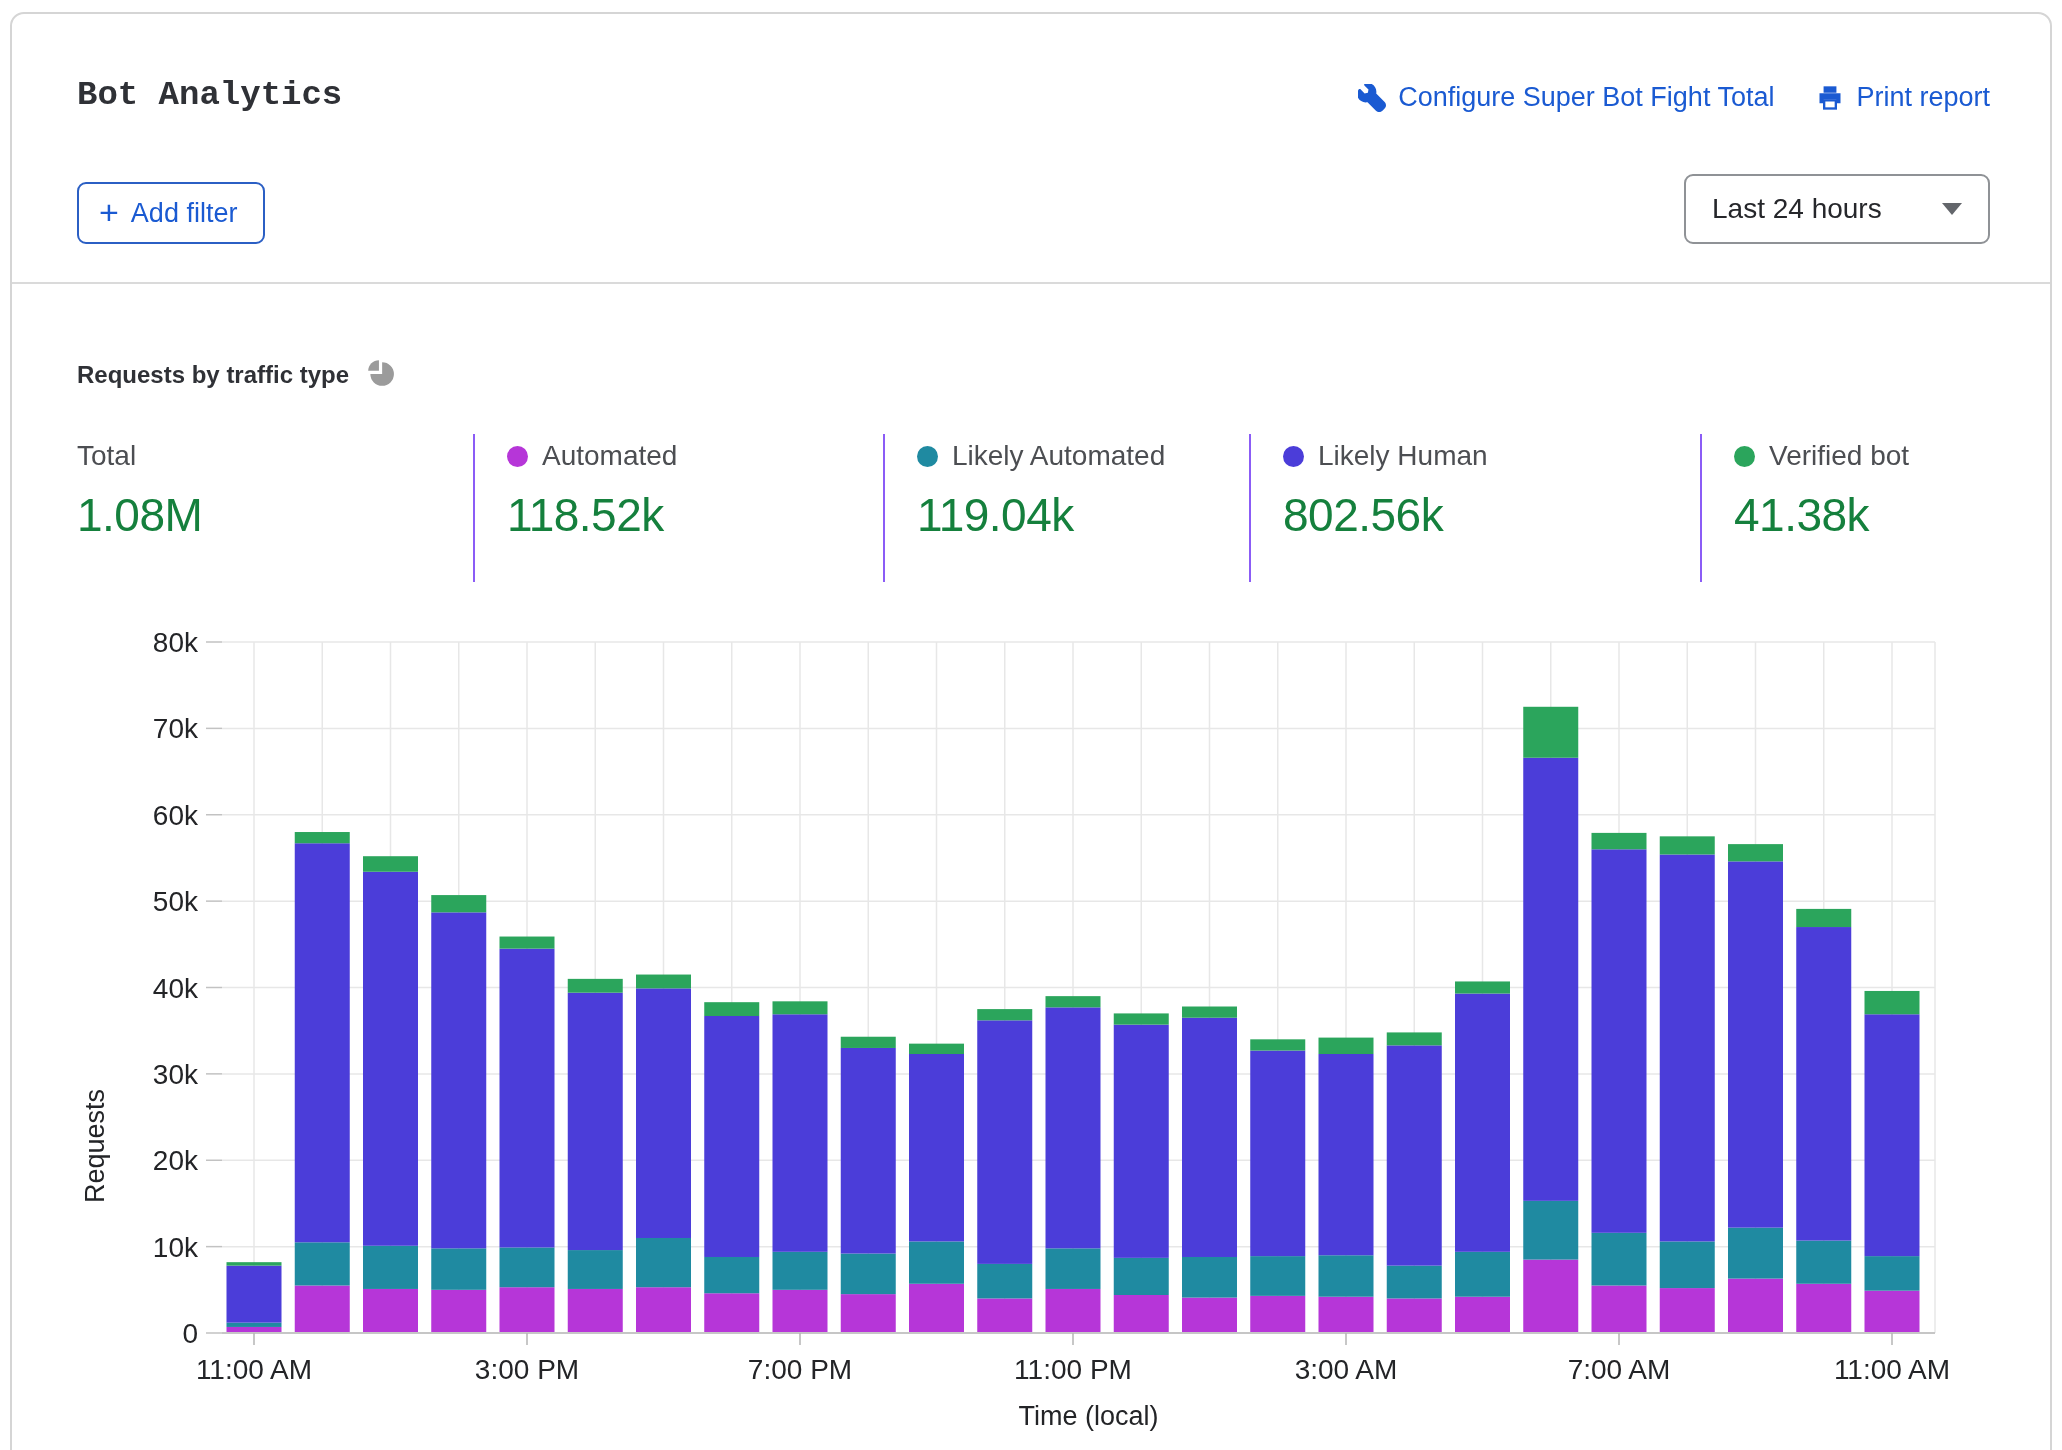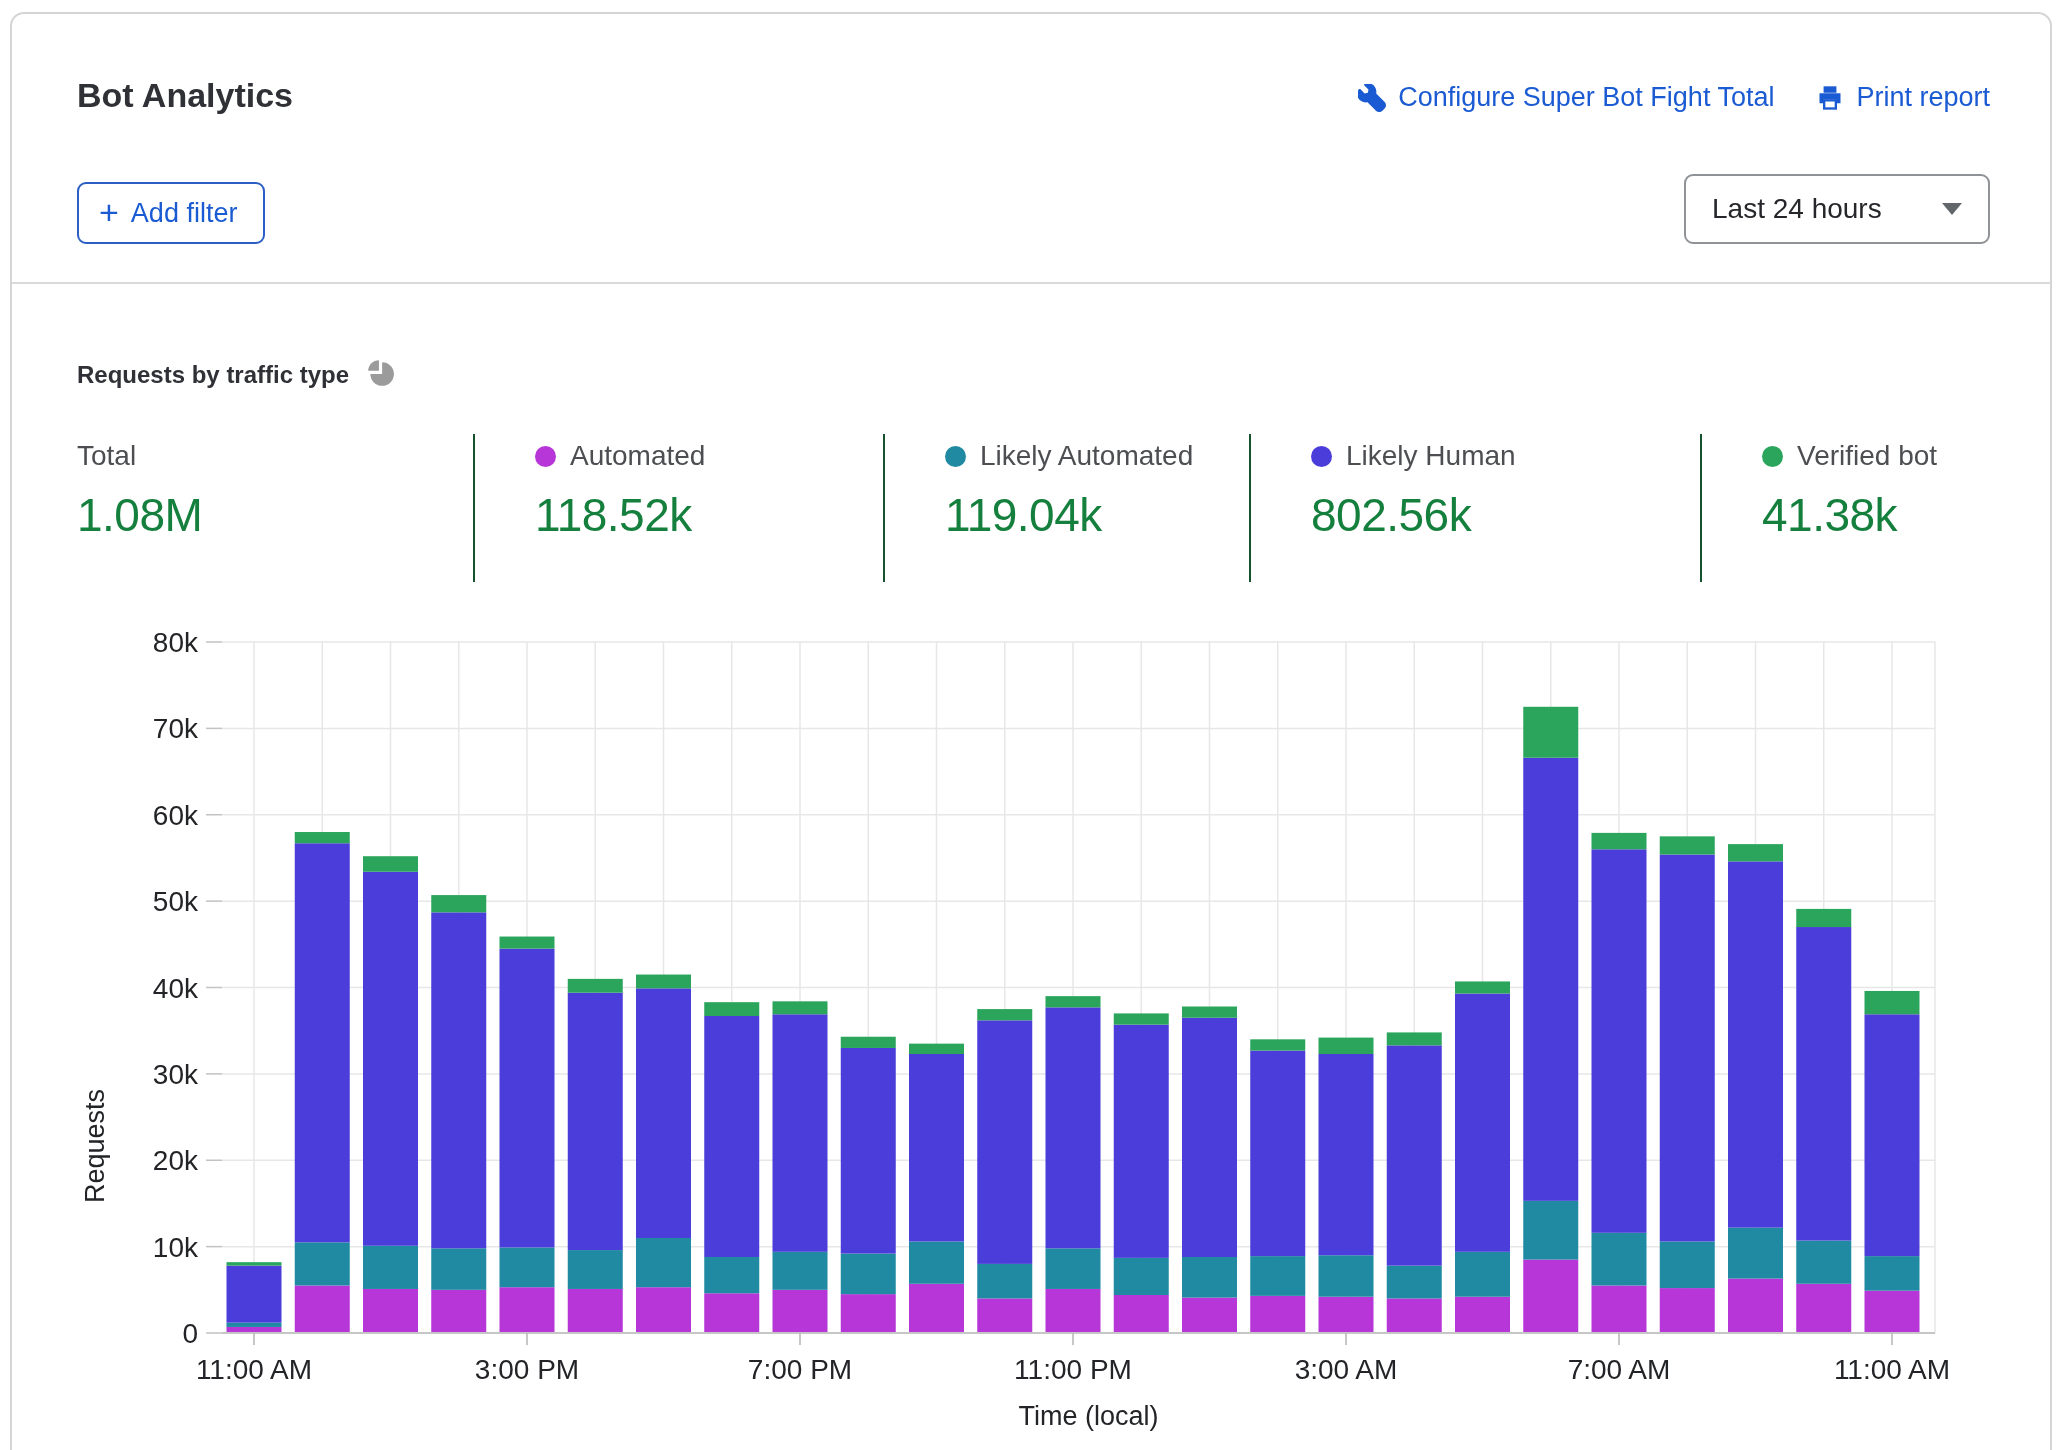--- a/index.html
+++ b/index.html
@@ -1,41 +1,41 @@
 <!DOCTYPE html>
 <html><head>
 <meta charset="utf-8">
 <style>
   * { margin:0; padding:0; box-sizing:border-box; }
   html,body { width:2062px; height:1450px; background:#fff; overflow:hidden;
               font-family:"Liberation Sans","DejaVu Sans",sans-serif; color:#303236; }
   .card { position:absolute; left:10px; top:12px; width:2042px; height:1560px;
           background:#fff; border:2px solid #d5d5d5; border-radius:14px; }
   
-  .page-title { position:absolute; left:65px; top:62px; font-size:34px; font-weight:700; color:#2f3136; }
+  .page-title { position:absolute; left:65px; top:62px; font-size:34px; font-weight:700; color:#2f3136;font-family:Liberation Mono, monospace; }
   .header-links { position:absolute; right:60px; top:68px; display:flex; gap:42px; align-items:center; }
   .hlink { display:flex; align-items:center; gap:12px; color:#1a5ad2; font-size:27px; cursor:pointer; text-decoration:none; }
   .hlink svg { display:block; }
   .add-filter { position:absolute; left:65px; top:168px; height:62px; padding:0 26px 0 20px;
                 display:inline-flex; align-items:center; gap:12px; background:#fff;
                 border:2.5px solid #2b5fc4; border-radius:9px; color:#1a5ad2; font-size:27px; cursor:pointer; }
   .add-filter .plus { font-size:34px; font-weight:400; line-height:1; margin-top:-3px; }
   .range-select { position:absolute; right:60px; top:160px; width:306px; height:70px;
                   border:2px solid #8f9296; border-radius:9px; background:#fff; display:flex;
                   align-items:center; padding:0 26px; font-size:28px; color:#26272b; cursor:pointer; }
   .range-select .caret { margin-left:auto; width:0; height:0; border-left:10px solid transparent;
                   border-right:10px solid transparent; border-top:12px solid #63666b; }
   .hdr-divider { position:absolute; left:0; top:268px; width:100%; height:0; border-top:2px solid #dadada; }
   
   .sect-head { position:absolute; left:65px; top:344px; display:flex; align-items:center; gap:16px; }
   .sect-head h2 { font-size:24px; font-weight:700; color:#2f3136; }
   
   .stats { position:absolute; left:65px; top:420px; right:20px; display:flex; height:148px;gap:20px; }
   .stat { padding-top:6px; }
-  .stat + .stat { border-left:2px solid #14532d; padding-left:60px; }
+  .stat + .stat { border-left:2px solid #8b5cf6; padding-left:32px; }
   .stat.c1 { width:376px; } .stat.c2 { width:390px; } .stat.c3 { width:346px; } .stat.c4 { width:431px; } .stat.c5 { flex:1; }
   .stat-label { display:flex; align-items:center; gap:14px; font-size:28px; color:#4c4e52; }
   .dot { width:21px; height:21px; border-radius:50%; flex:0 0 auto; }
   .stat-value { margin-top:16px; font-size:46px; font-weight:400; color:#15803d; letter-spacing:-0.5px; }
   
   #chart-svg { position:absolute; left:0; top:600px; }
   .axis-text { font-family:"Liberation Sans","DejaVu Sans",sans-serif; fill:#232427; }
 </style>
 </head>
 <body>

